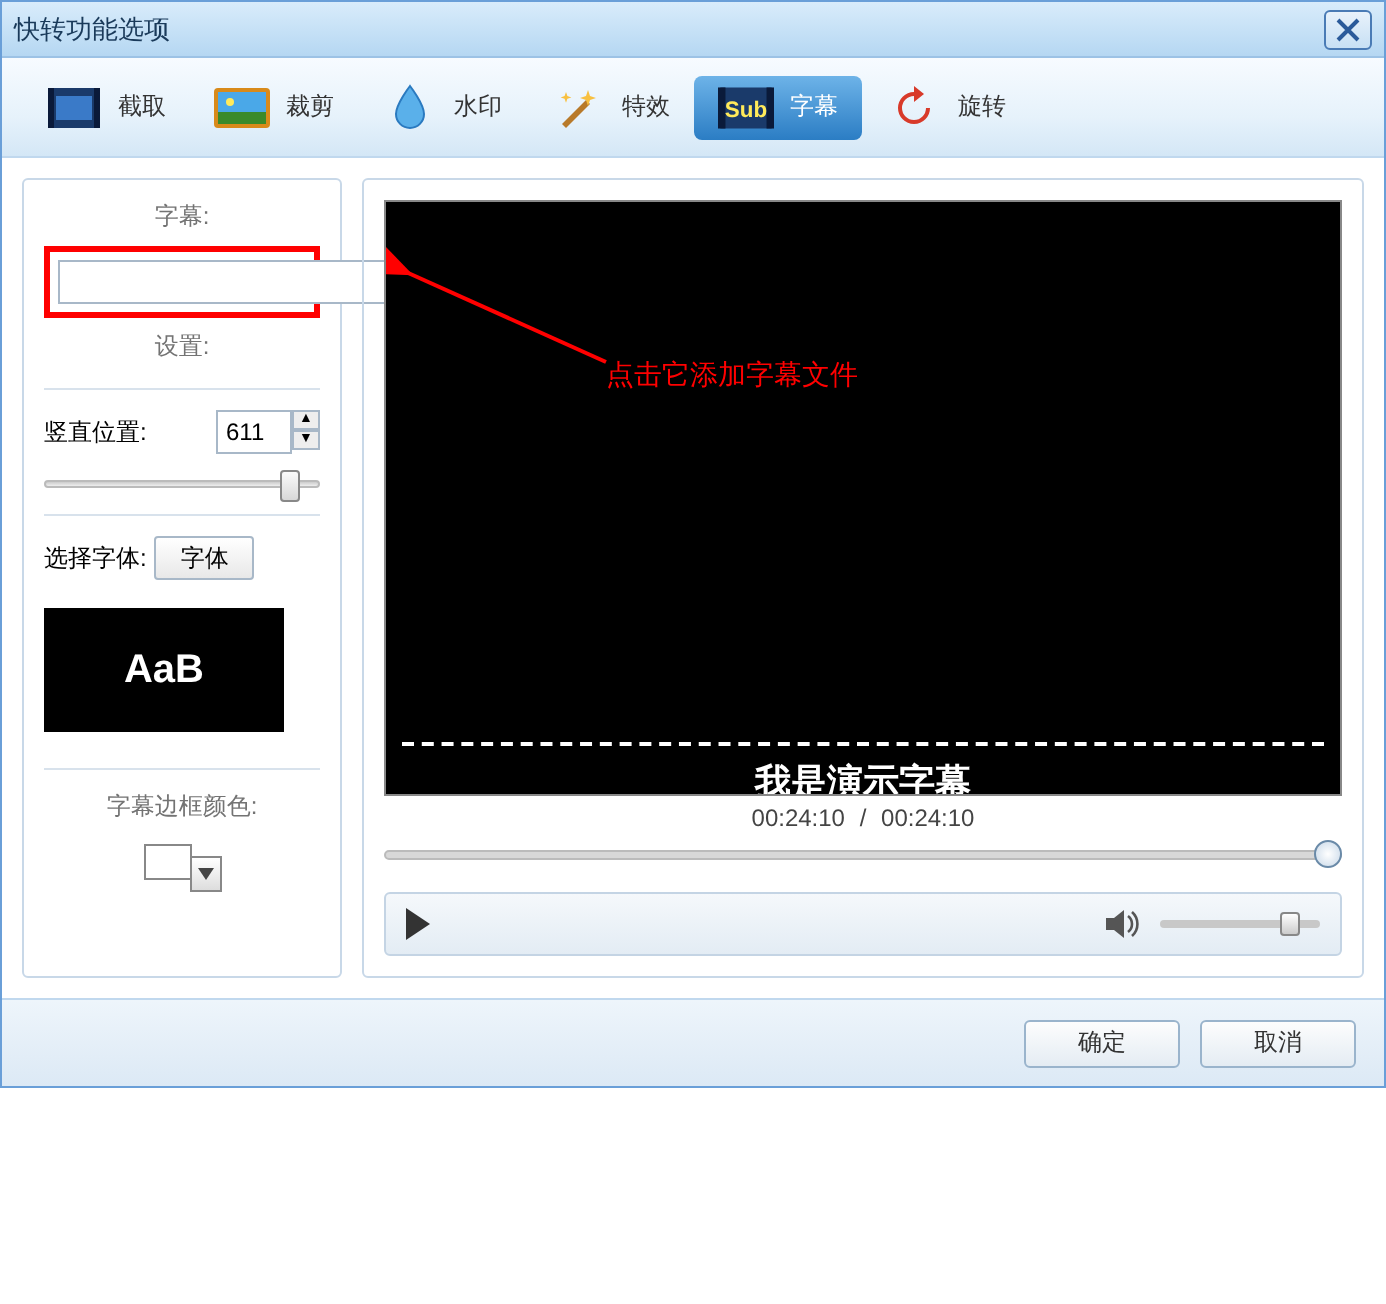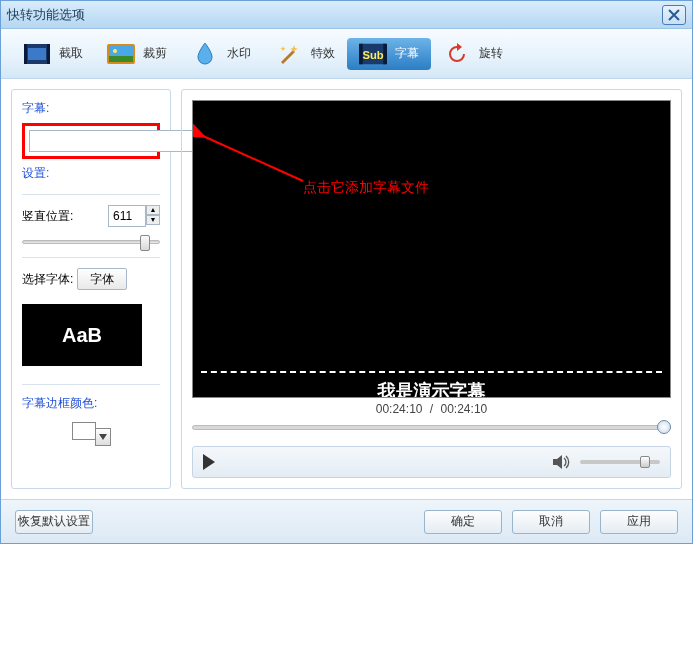--- a/index.html
+++ b/index.html
@@ -16,21 +16,21 @@
 .tb-item { display: flex; align-items: center; gap: 8px; padding: 4px 12px; border-radius: 4px; cursor: pointer; }
 .tb-item.active { background: linear-gradient(#6db3e8,#2b7dc4); }
 .tb-item .lbl { color: #333; text-align: center; }
 .tb-item.active .lbl { color: #fff; }
 .tb-icon { width: 28px; height: 24px; display: flex; align-items: center; justify-content: center; }
 
 .content { flex: 1; display: flex; gap: 10px; padding: 10px; background: #fff; }
 .left-panel { width: 160px; border: 1px solid #c8d8e8; border-radius: 3px; padding: 10px 10px; display: flex; flex-direction: column; }
 .right-panel { flex: 1; border: 1px solid #c8d8e8; border-radius: 3px; padding: 10px; display: flex; flex-direction: column; position: relative; }
 
-.field-label { color: #1d4ed8; margin-bottom: 6px; }
+.field-label { color: #737373; margin-bottom: 6px; text-align: center; }
 .row { display: flex; align-items: center; gap: 4px; }
 .row input[type=text] { flex: 1; height: 22px; border: 1px solid #a8b8c8; padding: 0 4px; }
 .browse-btn { width: 26px; height: 22px; border: 1px solid #a8b8c8; background: linear-gradient(#fafafa,#e8e8e8); display: flex; align-items: center; justify-content: center; cursor: pointer; }
 .red-box { border: 3px solid #f00; padding: 4px; display:inline-flex; margin-bottom:6px; }
 .checkbox-row { display: flex; align-items: center; gap: 4px; margin-bottom: 12px; }
 .checkbox-row input { width: 13px; height: 13px; }
 
 .hr { border: none; border-top: 1px solid #d8e2ec; margin: 6px 0 10px; }
 
 .spin { display: flex; }
@@ -240,20 +240,18 @@
         <div class="vol-slider">
           <div class="vt"></div>
           <div class="vth"></div>
         </div>
       </div>
     </div>
 
   </div>
 
   <div class="footer">
-    <button class="btn">恢复默认设置</button>
     <div class="spacer"></div>
     <button class="btn">确定</button>
     <button class="btn">取消</button>
-    <button class="btn">应用</button>
   </div>
 
 </div>
 
 </body></html>

